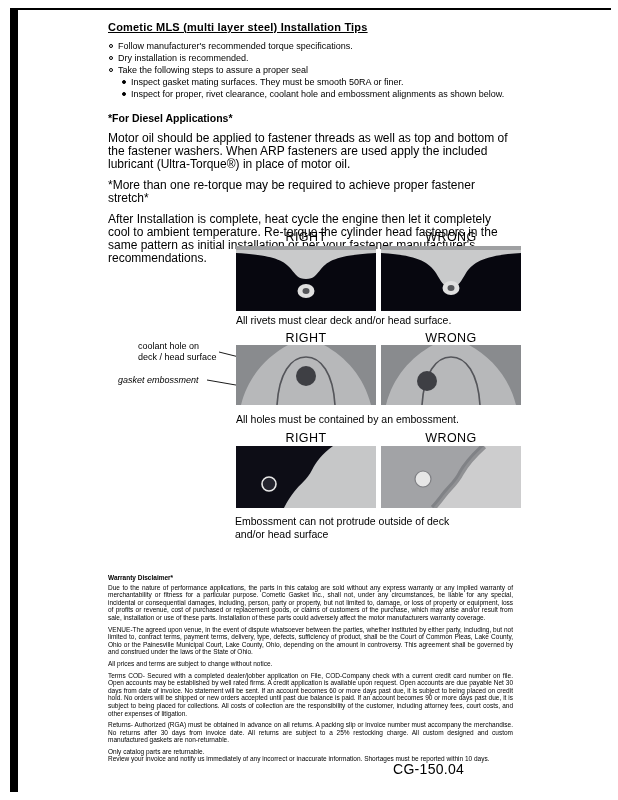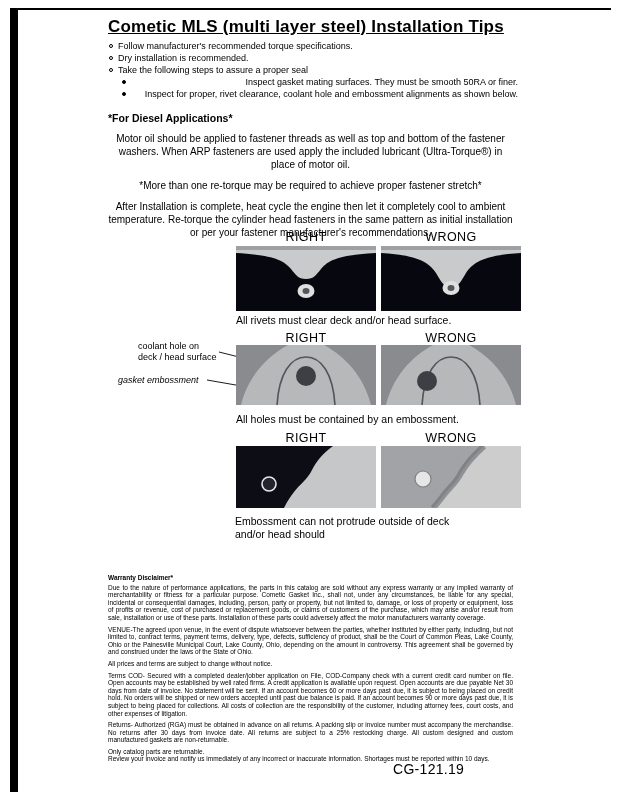--- a/index.html
+++ b/index.html
@@ -10,33 +10,33 @@
     color:#000;
     position:relative;
     overflow:hidden;
   }
   .page { position:relative; width:618px; height:800px; background:#fff; }
   .top-rule { position:absolute; left:10px; top:8px; width:601px; height:2px; background:#000; }
   .left-rule { position:absolute; left:10px; top:8px; width:8px; height:784px; background:#000; }
 
   .content { position:absolute; left:108px; top:20px; width:410px; }
   .title {
-    font-size:17px; font-weight:bold; text-decoration:underline;
+    font-size:11px; font-weight:bold; text-decoration:underline;
     line-height:14px; margin-bottom:6px; letter-spacing:0.2px;
   }
   .tips { font-size:9px; line-height:12px; }
   .tip { position:relative; padding-left:10px; }
   .dot {
     position:absolute; left:1px; top:3.5px; width:4px; height:4px;
     border:1px solid #000; border-radius:50%;
   }
   .dot.filled { background:#000; }
-  .subtips { margin-left:13px;text-align:right; }
+  .subtips { margin-left:13px; }
   .diesel-heading { font-size:10.5px; font-weight:bold; margin-top:12px; line-height:13px; margin-bottom:7px; }
-  .para { font-size:10px; line-height:13px; margin-bottom:8px; width:405px;text-align:center; }
+  .para { font-size:12px; line-height:13px; margin-bottom:8px; width:405px; }
 
   .diagrams { position:absolute; left:0; top:228px; width:618px; height:330px; }
   .callout-lines { position:absolute; left:0; top:0; width:618px; height:330px; pointer-events:none; }
   .dlabel { position:absolute; width:140px; text-align:center; font-size:12.5px; letter-spacing:0.4px; line-height:14px; }
   .dimg { position:absolute; width:140px; font-size:0; line-height:0; }
   .dcaption { position:absolute; font-size:10.5px; line-height:12.5px; }
   .callout { position:absolute; font-size:9px; line-height:11px; }
 
   .fineprint { position:absolute; left:108px; top:574px; width:405px; font-size:6.5px; line-height:7.6px; text-align:justify; }
   .fp-head { font-weight:bold; margin-bottom:2px; text-align:left; }
@@ -158,29 +158,29 @@
     <div class="dimg" style="left:381px; top:218px;">
       <svg width="140" height="62" viewBox="0 0 140 62">
         <rect width="140" height="62" fill="#cdcdce"></rect>
         <path d="M0,0 H103 C92,10 85,18 80,27 C75,37 68,42 62,50 C56,58 54,60 52,62 H0 Z" fill="#a2a3a6"></path>
         <path d="M103,0 C92,10 85,18 80,27 C75,37 68,42 62,50 C56,58 54,60 52,62" fill="none" stroke="#6f7074" stroke-width="6" opacity="0.65"></path>
         <circle cx="42" cy="33" r="8" fill="#e6e6e6" stroke="#7e7f83" stroke-width="1.2"></circle>
       </svg>
     </div>
     <div class="dcaption" style="left:235px; top:287px; width:230px;">
       <div>Embossment can not protrude outside of deck</div>
-      <div>and/or head should</div>
+      <div>and/or head surface</div>
     </div>
   </div>
 
   <div class="fineprint">
     <div class="fp-head">Warranty Disclaimer*</div>
     <div class="fp-para">Due to the nature of performance applications, the parts in this catalog are sold without any express warranty or any implied warranty of merchantability or fitness for a particular purpose.  Cometic Gasket Inc., shall not, under any circumstances, be liable for any special, incidental or consequential damages, including, person, party or property, but not limited to, damage, or loss of property or equipment, loss of profits or revenue, cost of purchased or replacement goods, or claims of customers of the purchase, which may arise and/or result from sale, installation or use of these parts.  Installation of these parts could adversely affect the motor manufacturers warranty coverage.</div>
     <div class="fp-para">VENUE-The agreed upon venue, in the event of dispute whatsoever between the parties, whether instituted by either party, including, but not limited to, contract terms, payment terms, delivery, type, defects, sufficiency of product, shall be the Court of Common Pleas, Lake County, Ohio or the Painesville Municipal Court, Lake County, Ohio, depending on the amount in controversy. This agreement shall be governed by and construed under the laws of the State of Ohio.</div>
     <div class="fp-para">All prices and terms are subject to change without notice.</div>
     <div class="fp-para">Terms COD- Secured with a completed dealer/jobber application on File, COD-Company check with a current credit card number on file.  Open accounts may be established by well rated firms.  A credit application is available upon request.  Open accounts are due payable Net 30 days from date of invoice.  No statement will be sent.  If an account becomes 60 or more days past due, it is subject to being placed on credit hold.  No orders will be shipped or new orders accepted until past due balance is paid.  If an account becomes 90 or more days past due, it is subject to being placed for collections.  All costs of collection are the responsibility of the customer, including attorney fees, court costs, and other expenses of litigation.</div>
     <div class="fp-para">Returns- Authorized (RGA) must be obtained in advance on all returns.  A packing slip or invoice number must accompany the merchandise.  No returns after 30 days from invoice date.  All returns are subject to a 25% restocking charge.  All custom designed and custom manufactured gaskets are non-returnable.</div>
     <div class="fp-line">Only catalog parts are returnable.</div>
     <div class="fp-line">Review your invoice and notify us immediately of any incorrect or inaccurate information.  Shortages must be reported within 10 days.</div>
   </div>
 
-  <div class="docnum">CG-121.19</div>
+  <div class="docnum">CG-150.04</div>
 </div>
 
 </body></html>

